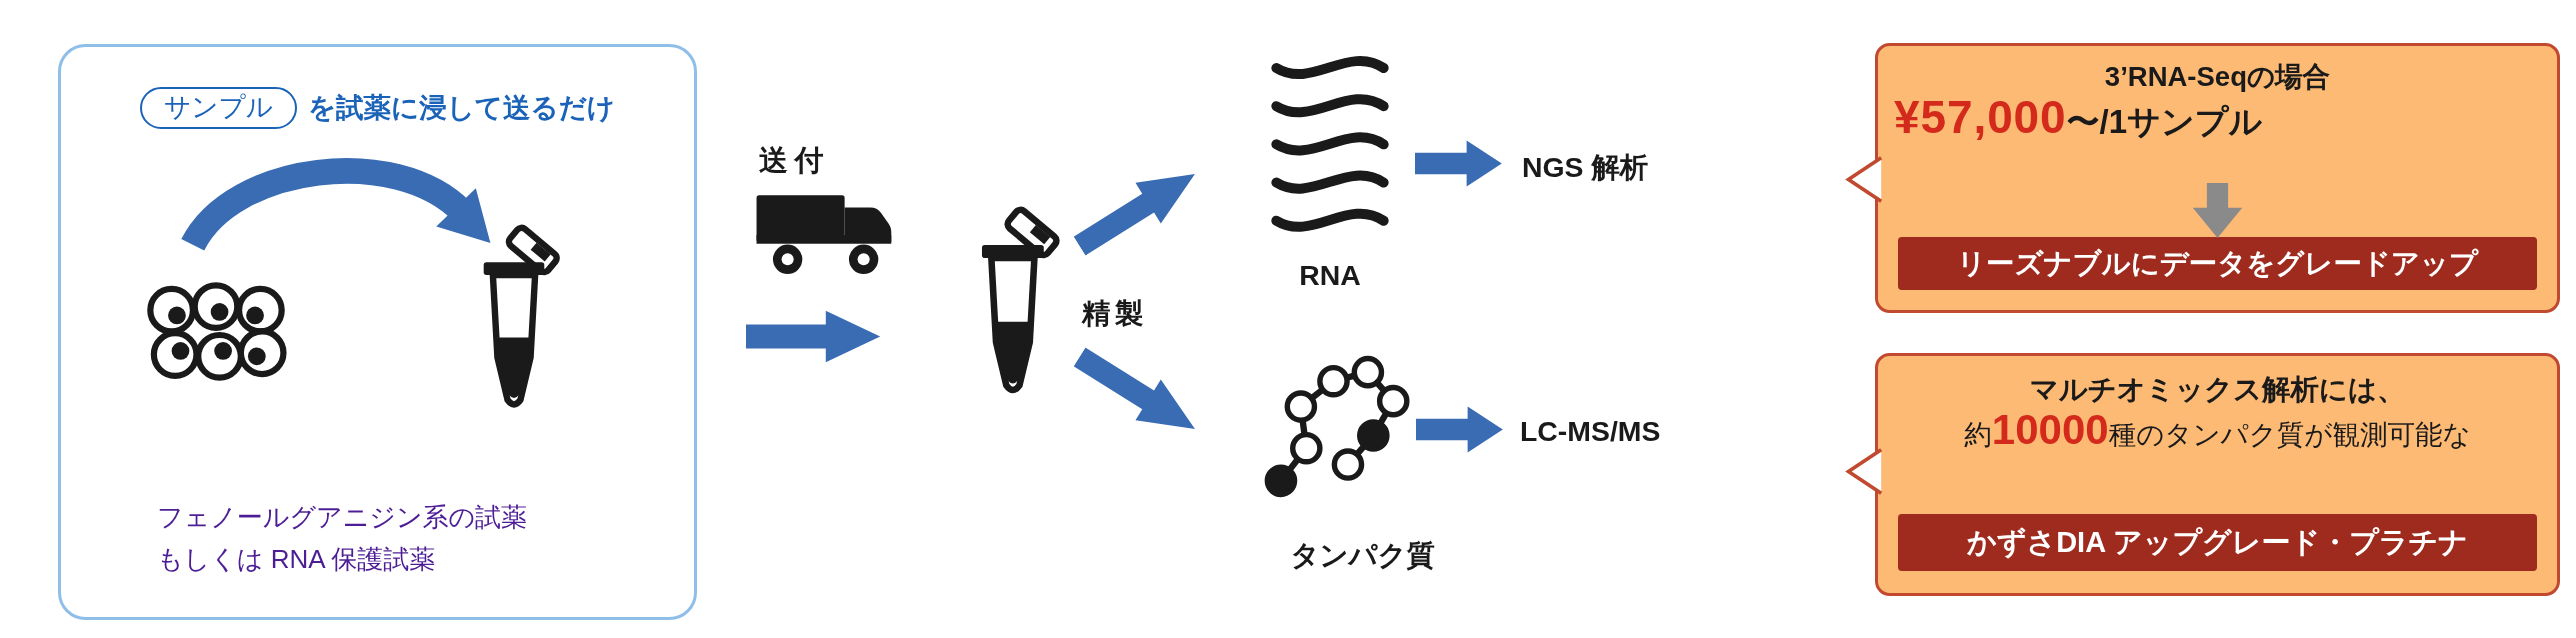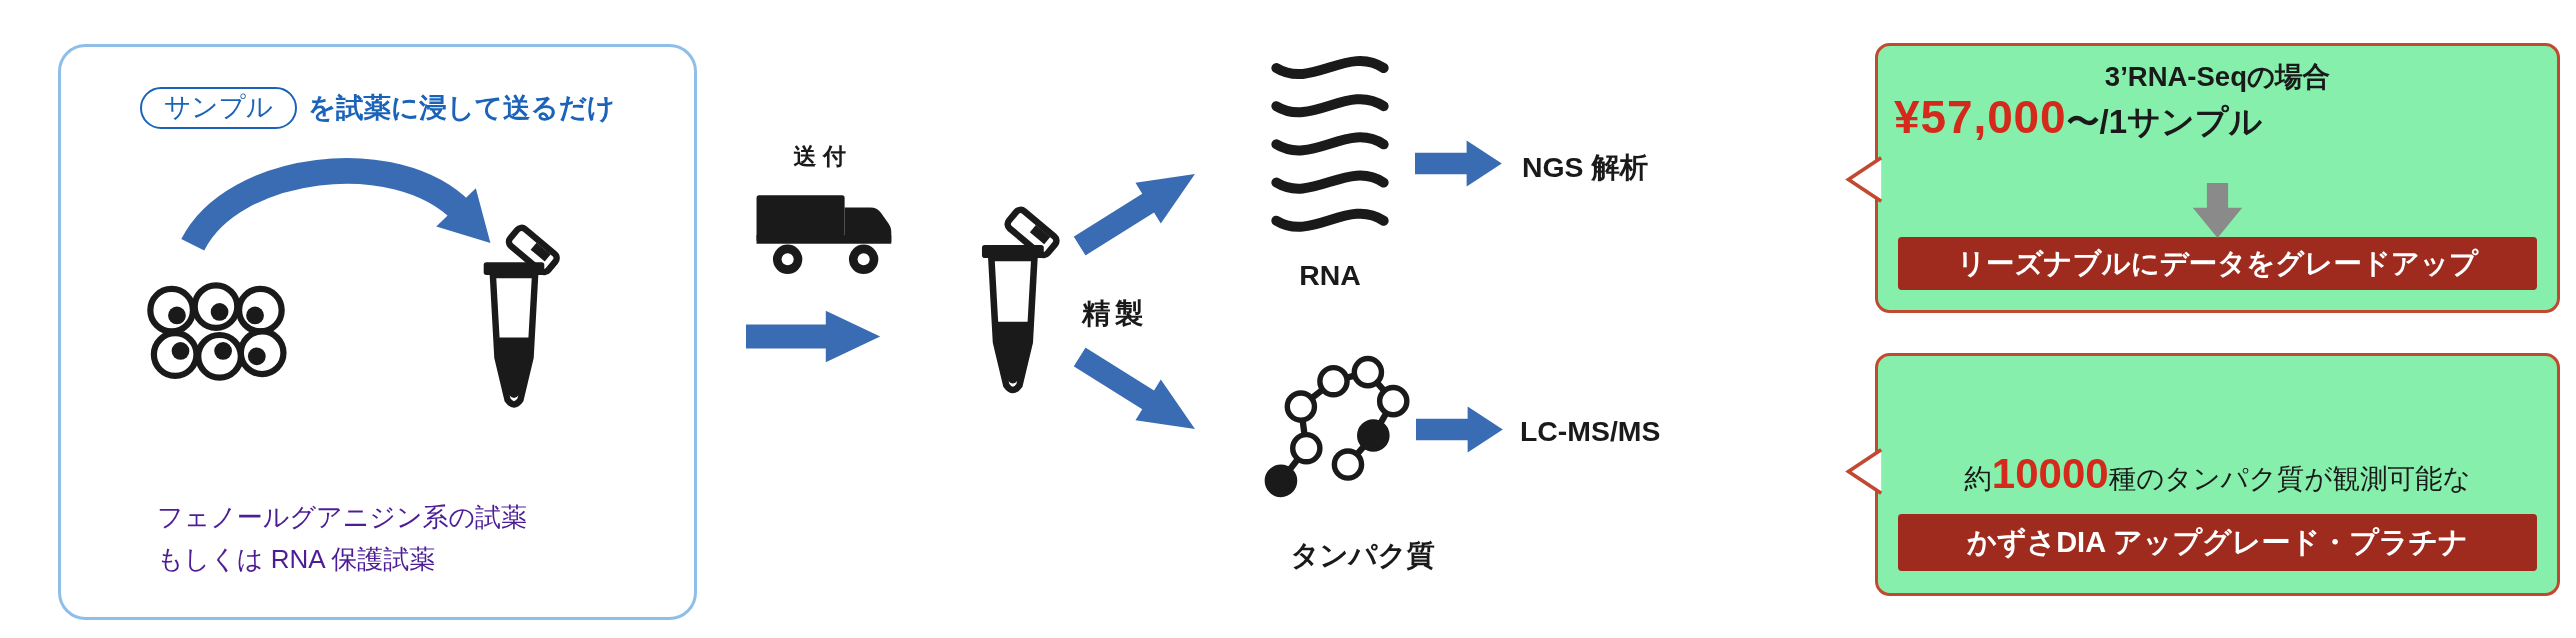--- a/index.html
+++ b/index.html
@@ -11,56 +11,56 @@
   .panel{left:58px;top:44px;width:633px;height:570px;border:3.7px solid #8FBEE8;border-radius:27.5px;background:#fff;}
   .panel-title{left:0;top:40px;width:100%;display:flex;justify-content:center;align-items:center;gap:11px;}
   .pill{border:2.8px solid #1B63B8;color:#1B63B8;border-radius:37px;padding:2.8px 22px;font-size:26.6px;font-weight:normal;line-height:1.2;}
   .panel-title-text{color:#1B63B8;font-size:27.5px;font-weight:bold;}
   .cells{left:84px;top:229px;width:142px;height:110px;}
   .curve{left:117px;top:108px;width:321px;height:121px;}
   .tube1{left:408px;top:172px;width:101px;height:213px;}
   .caption{left:96px;top:449px;font-size:26px;line-height:1.62;color:#4c1d95;}
 
   
-  .send-label{left:759px;top:141px;width:128px;text-align:center;font-size:23px;font-weight:bold;letter-spacing:6.4px;}
+  .send-label{left:759px;top:141px;width:128px;font-size:29px;font-weight:bold;letter-spacing:6.4px;}
   .truck{left:752px;top:185px;width:149px;height:95px;}
   .arrow-send{left:746px;top:308px;width:136px;height:57px;}
   .tube2{left:967px;top:196px;width:103px;height:227px;}
   .purify-label{left:1082px;top:295px;font-size:28.4px;font-weight:bold;letter-spacing:4.6px;}
   .arrow-up{left:1069px;top:183px;width:138px;height:53px;transform:rotate(-32deg);}
   .arrow-down{left:1069px;top:367px;width:138px;height:53px;transform:rotate(32deg);}
 
   .rna{left:1261px;top:48px;width:138px;height:200px;}
   .rna-label{left:1261px;top:259px;width:138px;text-align:center;font-size:28.4px;font-weight:bold;}
   .arrow-ngs{left:1415px;top:138px;width:88px;height:51px;}
   .ngs-label{left:1522px;top:149px;font-size:28.4px;font-weight:600;}
   .protein{left:1261px;top:345px;width:154px;height:163px;}
   .protein-label{left:1238px;top:537px;width:197px;text-align:right;font-size:28.4px;font-weight:bold;}
   .arrow-lcms{left:1416px;top:404px;width:88px;height:51px;}
   .lcms-label{left:1520px;top:415px;font-size:28.4px;font-weight:600;}
 
   
-  .bubble{border:3.7px solid #C0492F;border-radius:14.7px;background:#86efac;}
+  .bubble{border:3.7px solid #C0492F;border-radius:14.7px;background:#fdba74;}
   .bubble-top{left:1875px;top:43px;width:679px;height:264px;}
   .bubble-bottom{left:1875px;top:353px;width:679px;height:237px;}
   .tail{width:40px;height:51px;z-index:3;}
   .tail-top{left:1843px;top:154px;}
   .tail-bottom{left:1843px;top:446px;}
 
   .bt-heading{left:0;top:13px;width:100%;text-align:center;font-size:27.5px;font-weight:bold;}
   .bt-price-row{left:0;top:44px;width:100%;white-space:nowrap;padding-left:16px;}
   .price{font-size:46px;font-weight:bold;color:#D42A1C;letter-spacing:0.9px;}
   .price-suffix{font-size:33px;font-weight:bold;color:#1a1a1a;}
   .gray-arrow{left:313px;top:134px;width:53px;height:61px;z-index:2;}
   .banner{left:20px;right:20px;background:#9E2B1E;color:#fff;font-weight:bold;display:flex;align-items:center;justify-content:center;border-radius:3.7px;white-space:nowrap;}
   .banner-top{top:191px;height:53px;font-size:28.4px;}
   .banner-bottom{top:158px;height:57px;font-size:29px;}
 
   .bb-heading{left:0;top:14.7px;width:100%;text-align:center;font-size:28.4px;font-weight:bold;}
-  .bb-line2{left:0;top:50px;width:100%;text-align:center;white-space:nowrap;margin-top:44px;}
+  .bb-line2{left:0;top:50px;width:100%;text-align:center;white-space:nowrap;}
   .bb-line2 .count{font-size:42px;font-weight:bold;color:#D42A1C;}
   .bb-line2 .t{font-size:27.5px;color:#1a1a1a;}
 </style>
 </head>
 <body>
 
 <div class="stage">
 
   <div class="abs panel">
     <div class="abs panel-title">
@@ -183,20 +183,21 @@
     <svg class="abs gray-arrow" viewBox="0 0 60 66">
       <polygon points="18,2 42,2 42,30 58,30 30,64 2,30 18,30" fill="#8A8A8A"></polygon>
     </svg>
     <div class="abs banner banner-top">リーズナブルにデータをグレードアップ</div>
   </div>
   <svg class="abs tail tail-top" viewBox="0 0 44 56">
     <path d="M42,4 L6,28 L42,52" fill="#fff" stroke="#C0492F" stroke-width="4"></path>
   </svg>
 
   <div class="abs bubble bubble-bottom">
+    <div class="abs bb-heading">マルチオミックス解析には、</div>
     <div class="abs bb-line2">
       <span class="t">約</span><span class="count">10000</span><span class="t">種</span><span class="t">のタンパク質が観測可能な</span>
     </div>
     <div class="abs banner banner-bottom">かずさDIA アップグレード・プラチナ</div>
   </div>
   <svg class="abs tail tail-bottom" viewBox="0 0 44 56">
     <path d="M42,4 L6,28 L42,52" fill="#fff" stroke="#C0492F" stroke-width="4"></path>
   </svg>
 
 </div>

